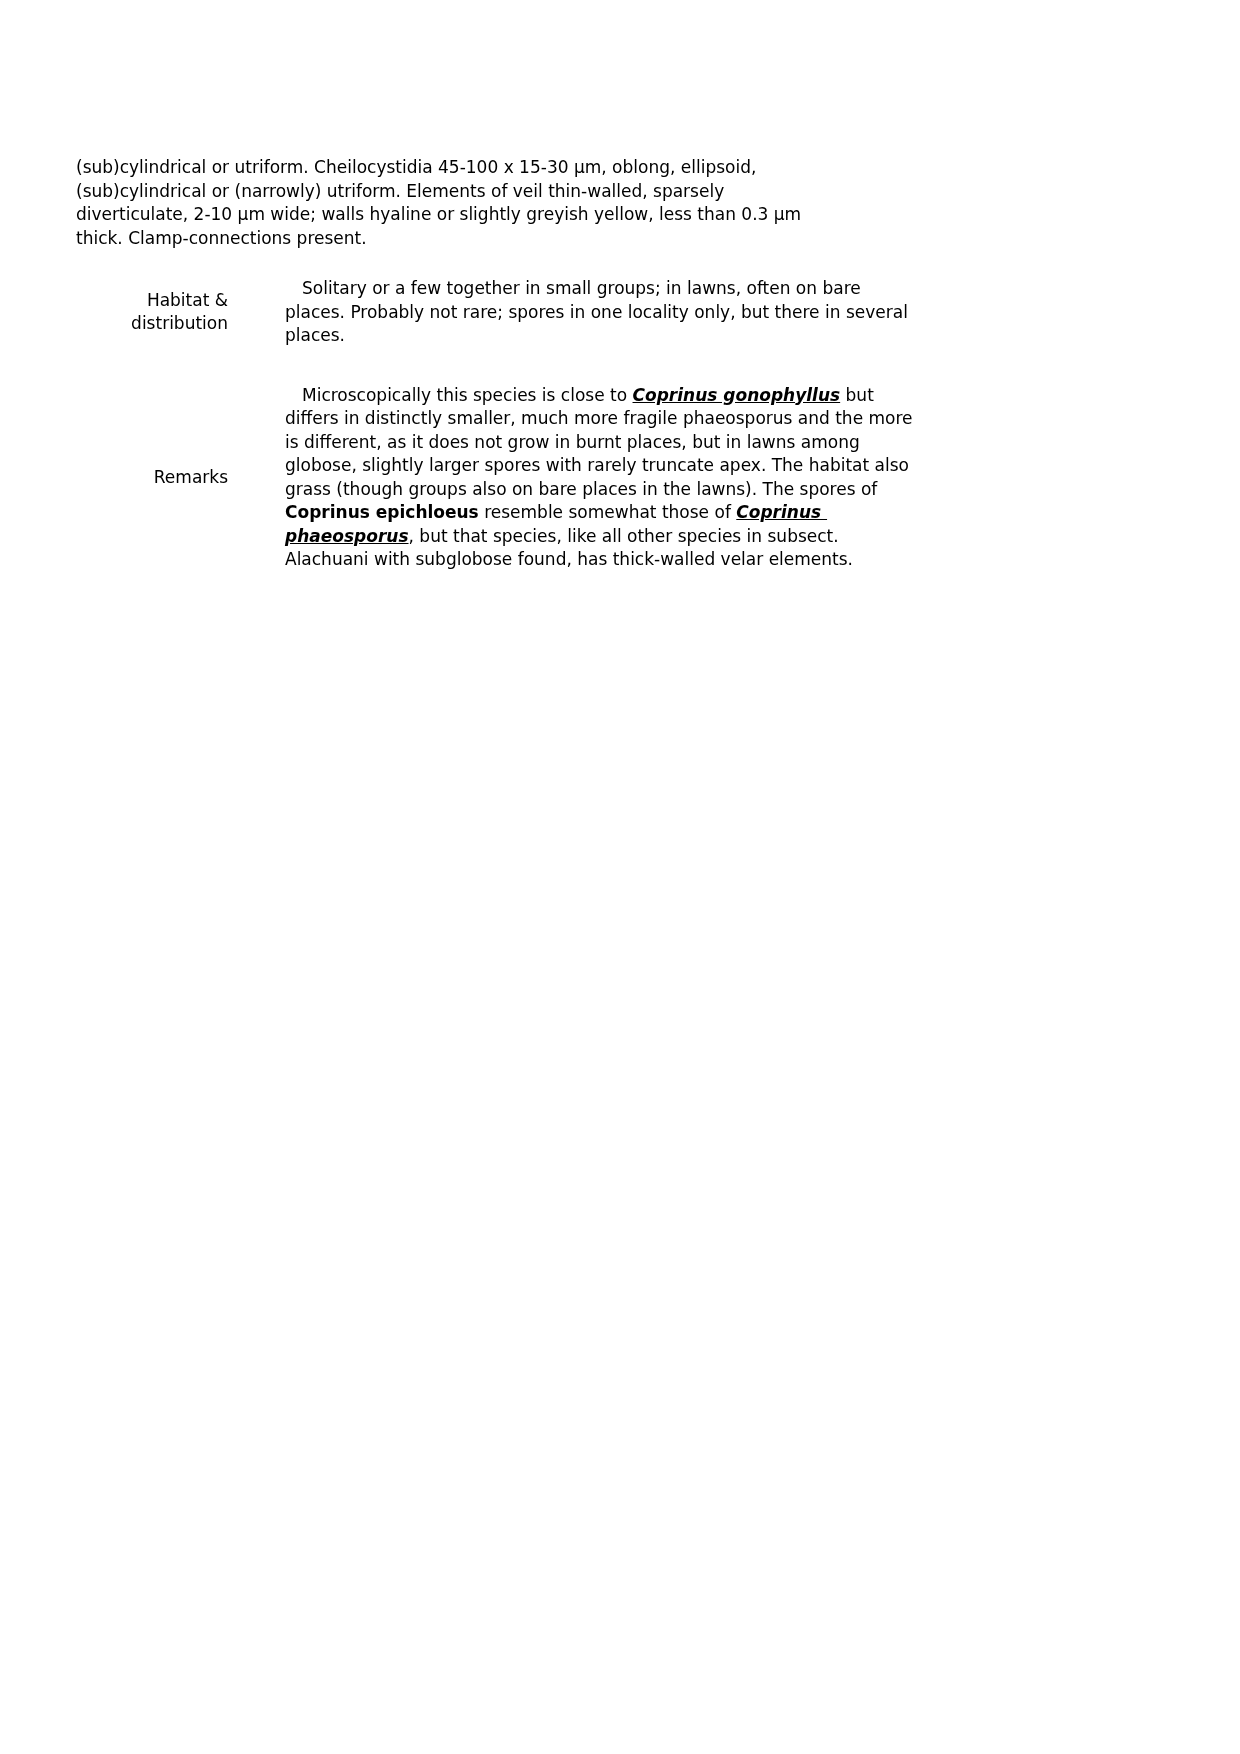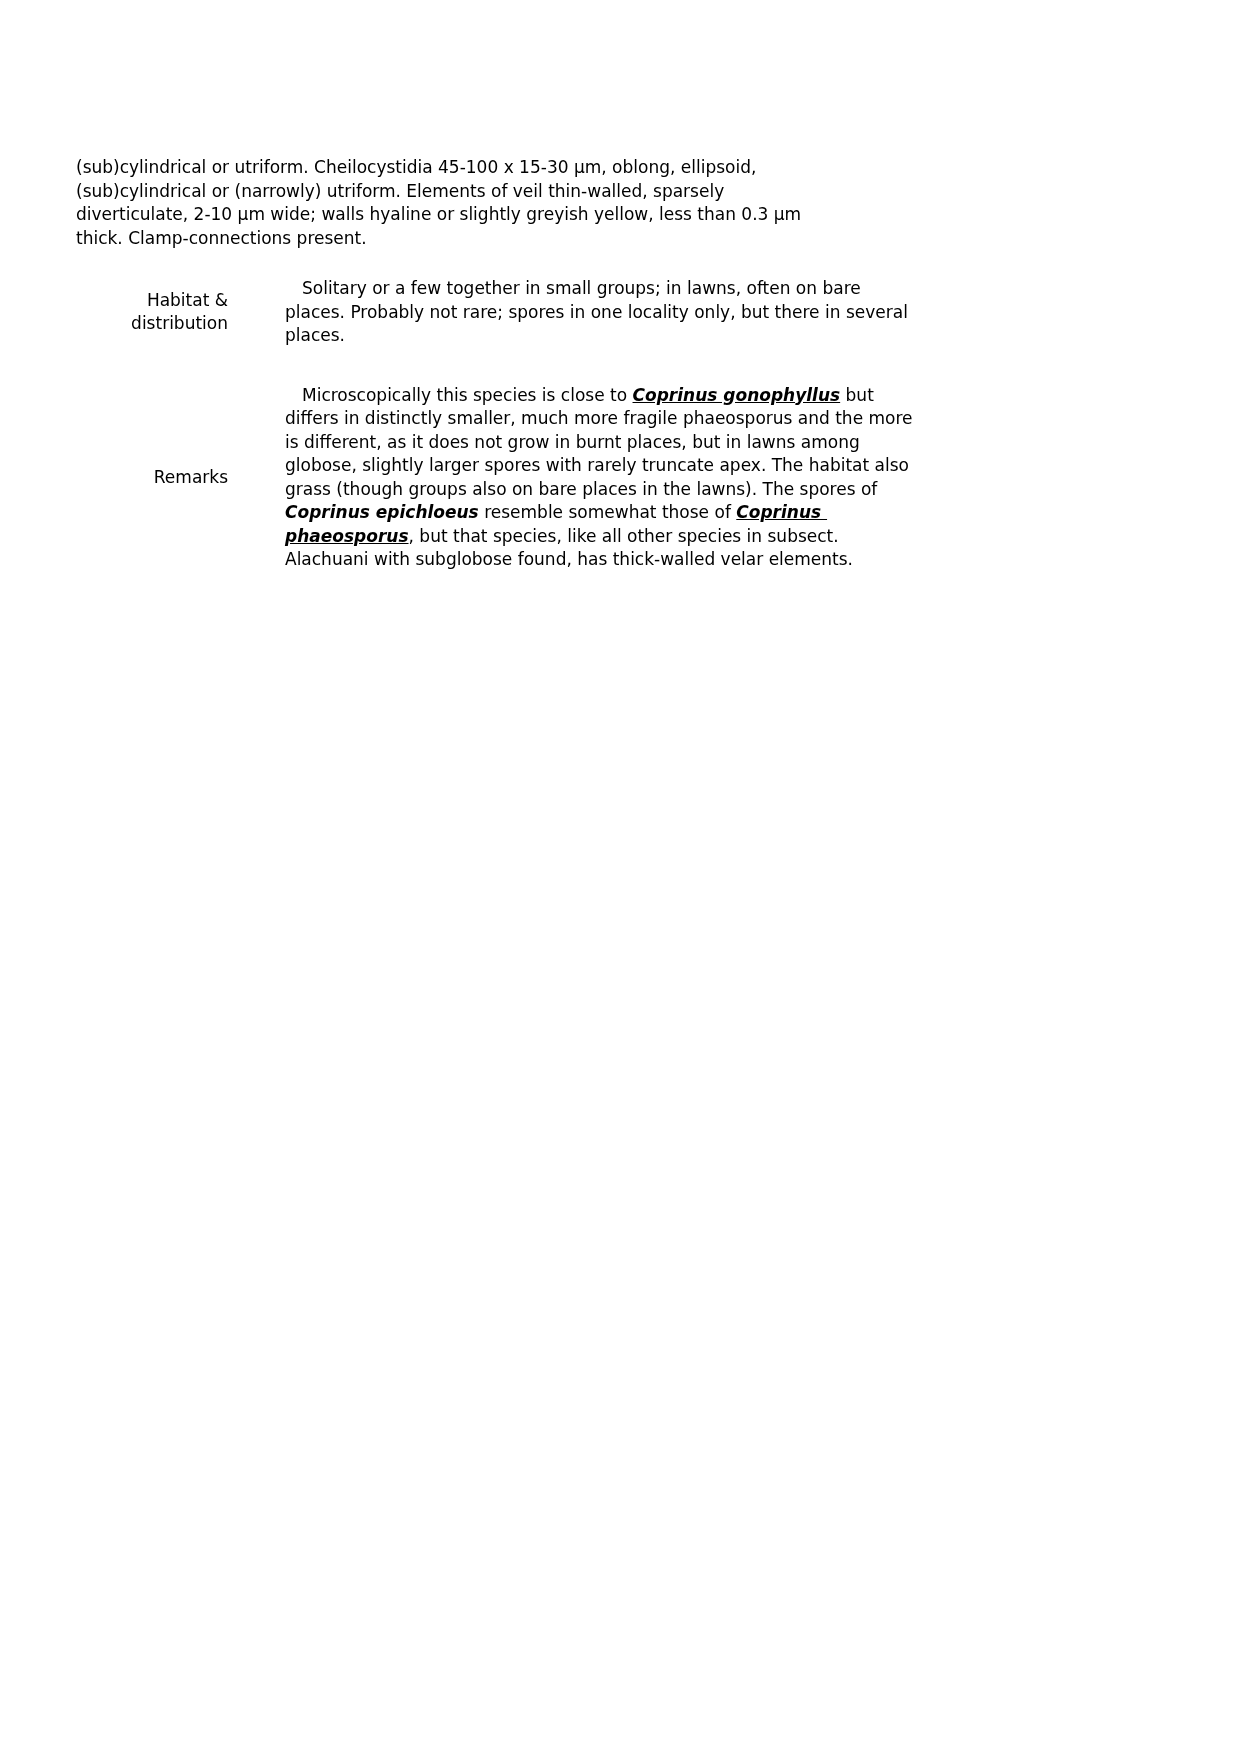--- a/index.html
+++ b/index.html
@@ -41,21 +41,20 @@
   }
   .species-link {
     color: #000000;
     font-weight: bold;
     font-style: italic;
     text-decoration: underline;
     cursor: pointer;
   }
   .species-name {
     font-weight: bold;
-    font-style: italic;
     color: #000000;
   }
 </style>
 </head>
 <body>
 
 <div class="page">
   <div class="content">
 
     <div class="intro-para">

